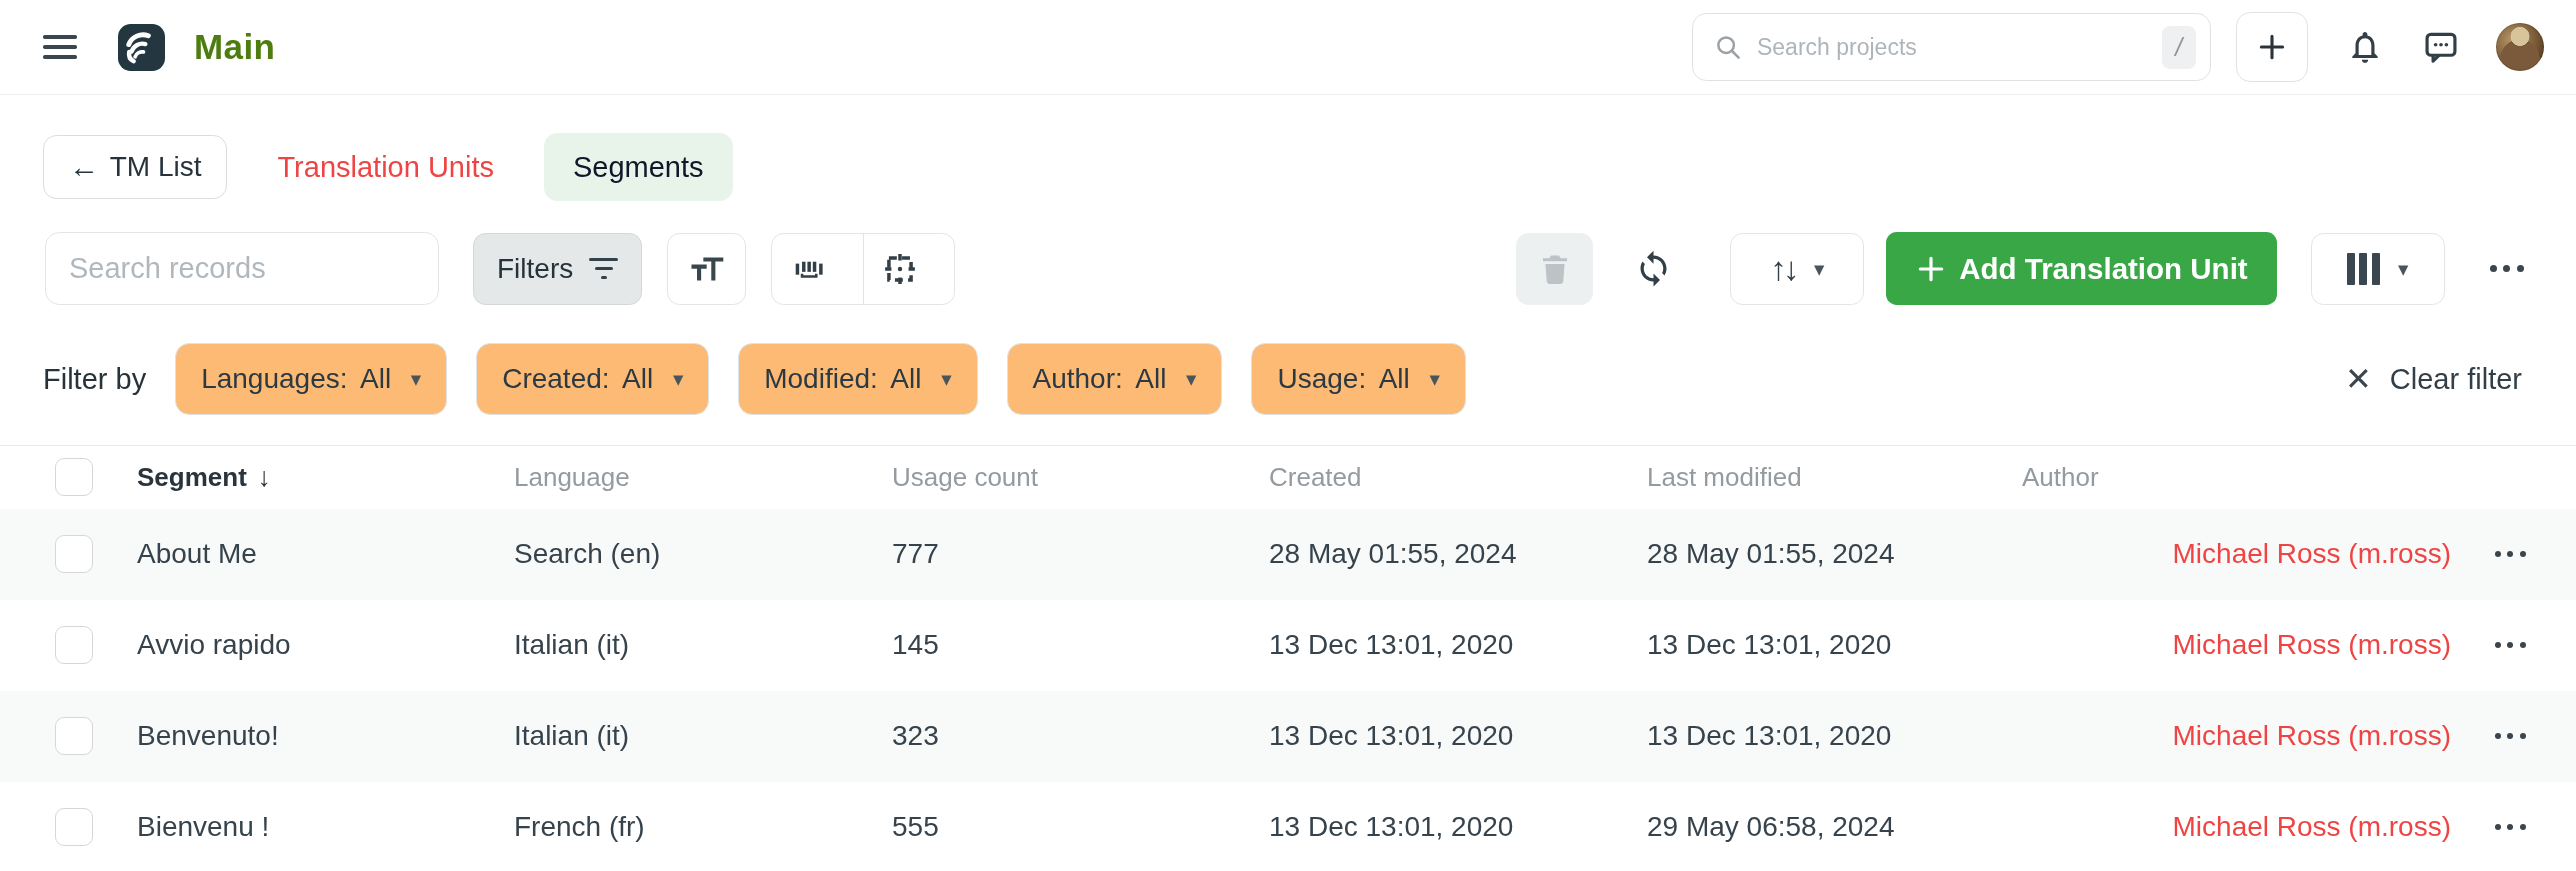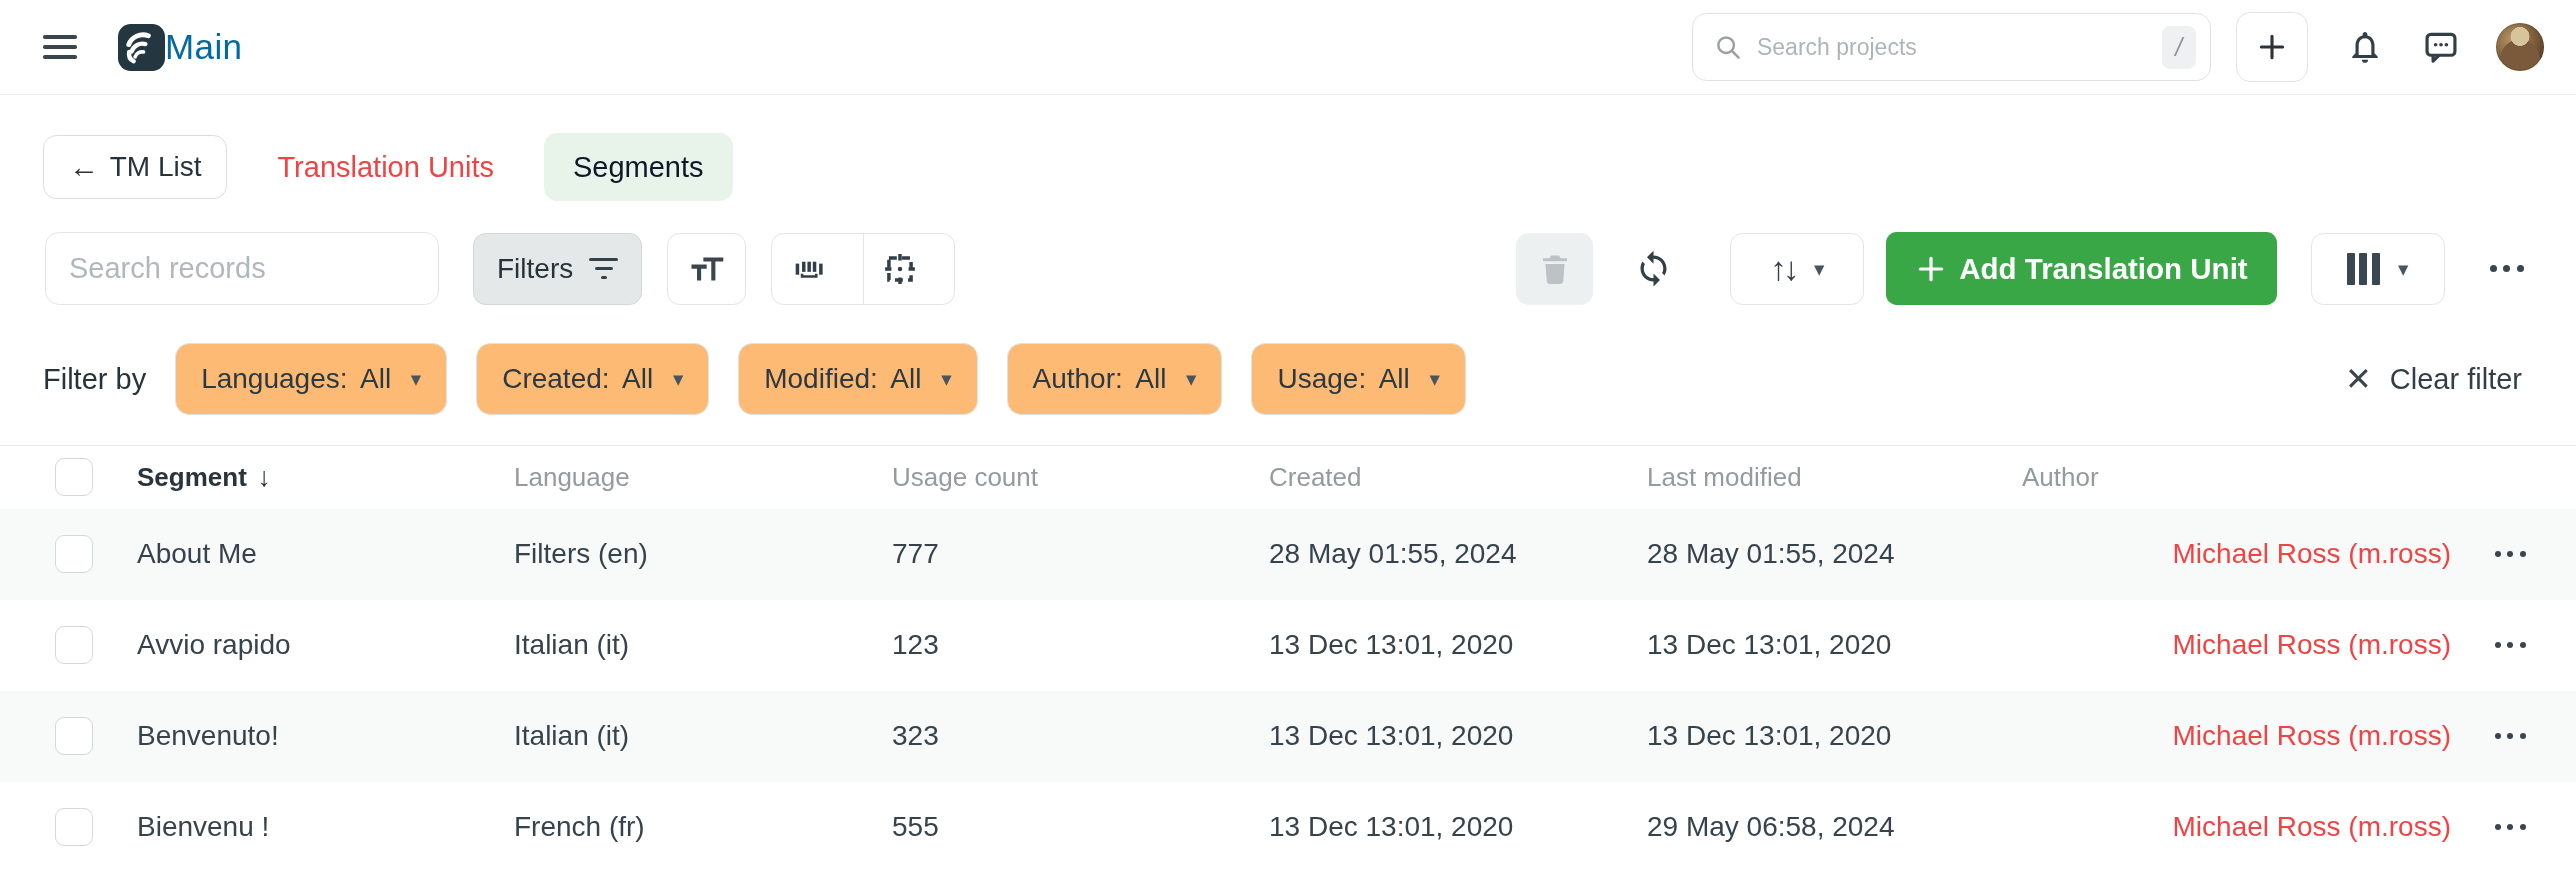--- a/index.html
+++ b/index.html
@@ -5,21 +5,21 @@
   * { box-sizing: border-box; margin: 0; padding: 0; }
   html,body { width:2576px; height:871px; background:#fff; overflow:hidden;
     font-family:"Liberation Sans", sans-serif; color:#33414a; }
 
   
   .topbar { height:95px; display:flex; align-items:center; padding:0 32px 0 43px;
     border-bottom:1.8px solid #ededee; }
   .hamburger { width:34px; display:flex; flex-direction:column; gap:6.3px; cursor:pointer; }
   .hamburger span { display:block; height:3.6px; border-radius:1.8px; background:#3a454d; }
   .logo { width:47px; height:47px; margin-left:41px; flex:0 0 auto; }
-  .app-title { font-size:35px; font-weight:400; color:#0369a1; letter-spacing:0.4px; }
+  .app-title { margin-left:29px; font-size:35px; font-weight:700; color:#4d7c0f; letter-spacing:0.4px; }
   .topbar-spacer { flex:1; }
   .global-search { width:519px; height:68px; border:1.8px solid #dfe2e4; border-radius:14.3px;
     display:flex; align-items:center; padding:0 14.3px 0 19.7px; }
   .global-search input { border:0; outline:0; flex:1; margin-left:14.3px; font-size:23px;
     font-family:"Liberation Sans", sans-serif; color:#33414a; background:transparent; min-width:0; }
   .global-search input::placeholder { color:#aeb5ba; }
   .kbd-slash { width:34px; height:43px; background:#eef0f1; border-radius:8px; color:#8f969c;
     font-size:25px; display:flex; align-items:center; justify-content:center; font-style:italic; }
   .icon-btn-square { width:72px; height:70px; margin-left:25px; border:1.8px solid #e0e3e5;
     border-radius:14.3px; background:#fff; display:flex; align-items:center; justify-content:center; cursor:pointer; }
@@ -319,39 +319,39 @@
   <div></div>
 </div>
 
 <div>
 
     <div class="grid-row table-row">
       <div class="cb-cell">
         <div class="checkbox"></div>
       </div>
       <div class="cell">About Me</div>
-      <div class="cell">Filters (en)</div>
+      <div class="cell">Search (en)</div>
       <div class="cell">777</div>
       <div class="cell">28 May 01:55, 2024</div>
       <div class="cell">28 May 01:55, 2024</div>
       <div class="cell cell-author">Michael Ross (m.ross)</div>
       <div class="dots row-menu">
         <i></i>
         <i></i>
         <i></i>
       </div>
     </div>
 
     <div class="grid-row table-row">
       <div class="cb-cell">
         <div class="checkbox"></div>
       </div>
       <div class="cell">Avvio rapido</div>
       <div class="cell">Italian (it)</div>
-      <div class="cell">123</div>
+      <div class="cell">145</div>
       <div class="cell">13 Dec 13:01, 2020</div>
       <div class="cell">13 Dec 13:01, 2020</div>
       <div class="cell cell-author">Michael Ross (m.ross)</div>
       <div class="dots row-menu">
         <i></i>
         <i></i>
         <i></i>
       </div>
     </div>
 

